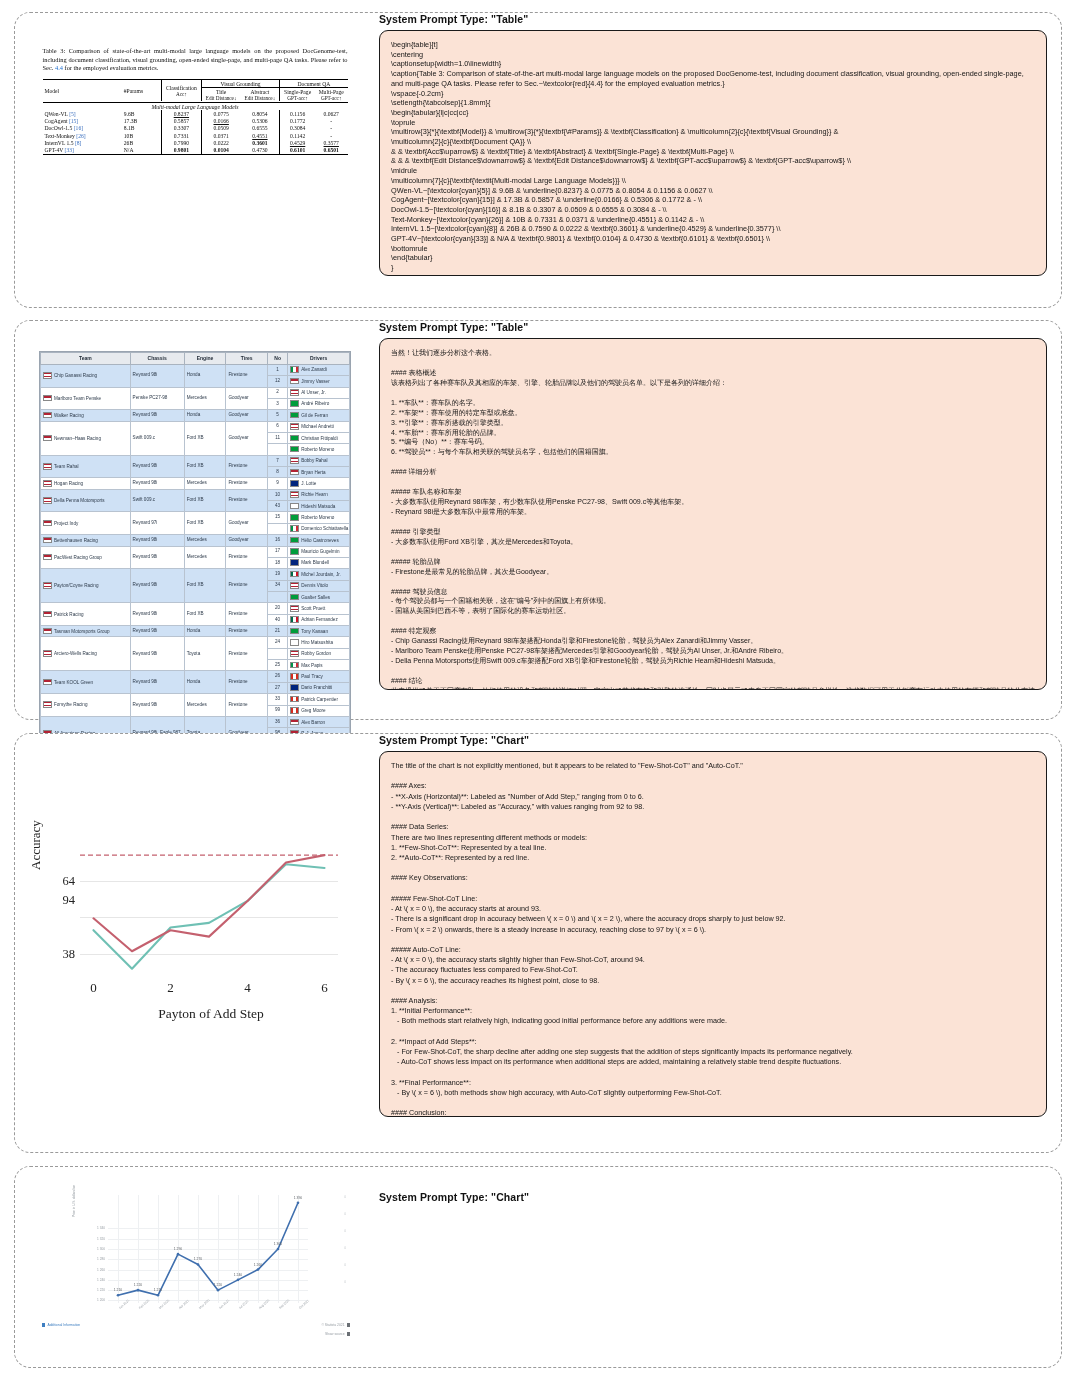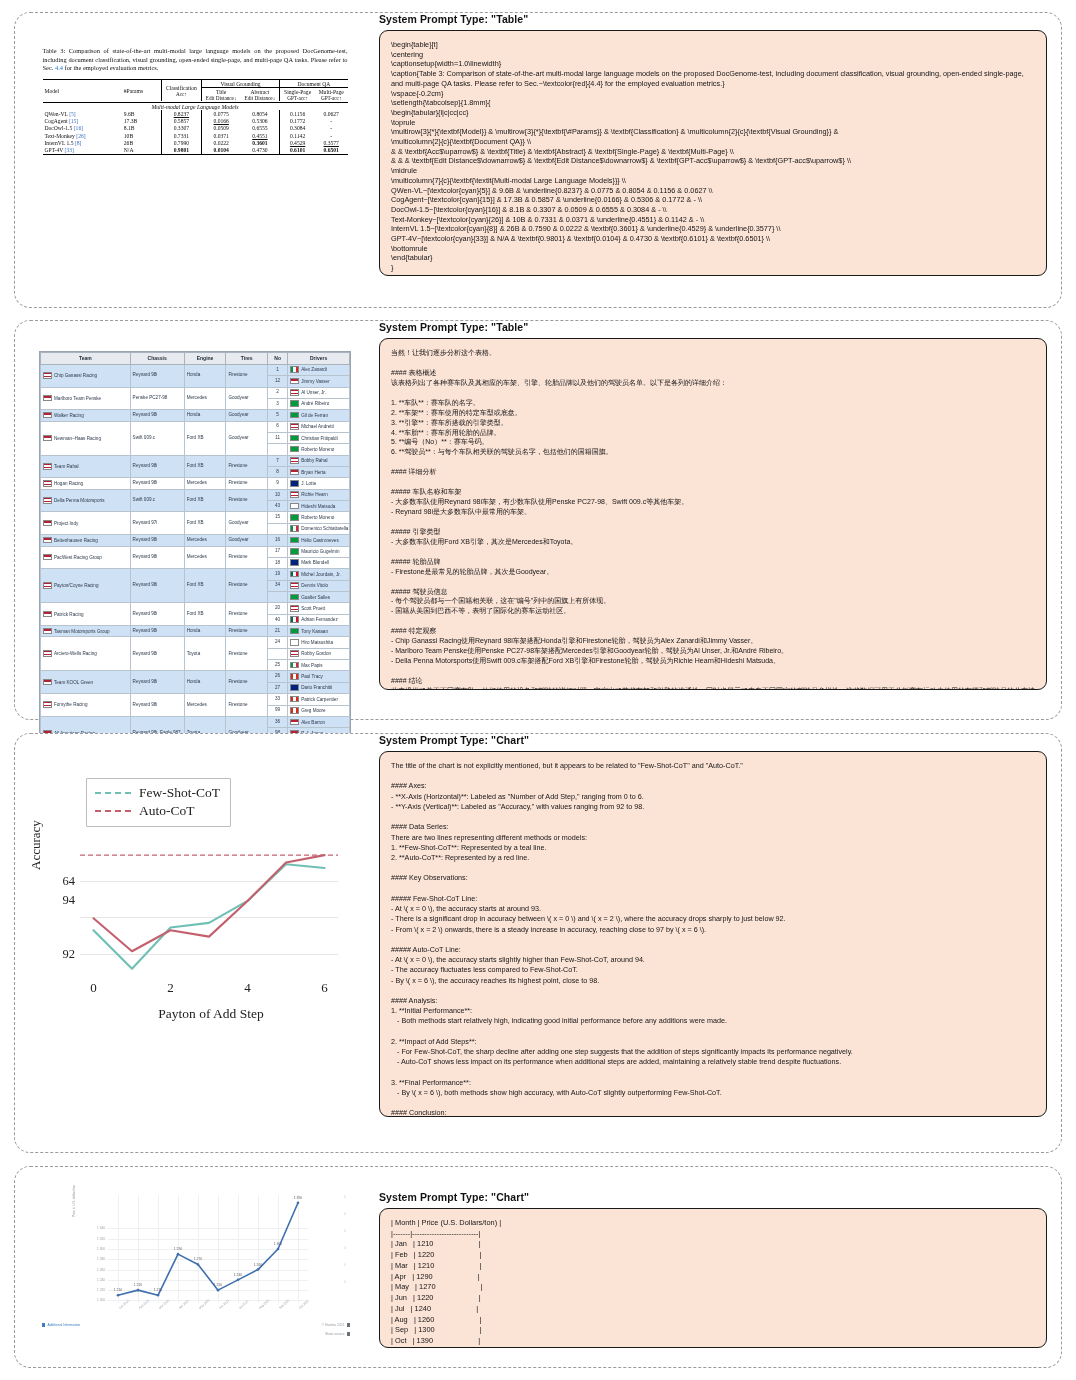--- a/index.html
+++ b/index.html
@@ -627,34 +627,24 @@
 此表提供了关于不同赛车队、他们使用的设备和驾驶的详细对照。它突出了某些车架和引擎的流通性，同时也展示了来自不同国家的驾驶员多样性。这些数据可用于分析赛车运动中使用的车辆和驾驶员的分布情况。</pre>
         </div>
       </div>
     </div>
   </div>
 
   <div class="example" id="ex3">
     <div class="ex-inner">
       <div class="left-col">
         <div class="chart3">
-          <div class="legend3">
-            <div class="lgrow">
-              <span class="lgline dd"></span>
-              <span class="lgtxt">Few-Shot-CoT</span>
-            </div>
-            <div class="lgrow">
-              <span class="lgline dd red"></span>
-              <span class="lgtxt">Auto-CoT</span>
-            </div>
-          </div>
           <div class="ylab3">Accuracy</div>
           <div class="plot3" id="plot3">
               <div class="gl3" style="top: 108.028px;"></div>
-              <div class="ytick3" style="top: 108.028px;">92</div>
+              <div class="ytick3" style="top: 108.028px;">38</div>
               <div class="gl3" style="top: 71.4085px;"></div>
               <div class="ytick3" style="top: 54px;">94</div>
               <div class="gl3" style="top: 34.7887px;"></div>
               <div class="ytick3" style="top: 34.7887px;">64</div>
               <div class="xtick3" style="left: 13.4776px;">0</div>
               <div class="xtick3" style="left: 90.4925px;">2</div>
               <div class="xtick3" style="left: 167.507px;">4</div>
               <div class="xtick3" style="left: 244.522px;">6</div>
               <svg width="258" height="130" style="position: absolute; left: 0px; top: 0px;">
                 <line x1="0" x2="258" y1="9.15492957746477" y2="9.15492957746477" stroke="#c4606e" stroke-width="1.3" stroke-dasharray="5,3"></line>
@@ -787,31 +777,17 @@
         <div class="rtick4" style="top: 14px;">0</div>
             <div class="rtick4" style="top: 31px;">0</div>
             <div class="rtick4" style="top: 48px;">0</div>
             <div class="rtick4" style="top: 65px;">0</div>
             <div class="rtick4" style="top: 82px;">0</div>
             <div class="rtick4" style="top: 99px;">0</div>
           </div>
       </div>
       <div class="right-col">
         <div class="sp-label" style="margin-top:24px">System Prompt Type: "Chart"</div>
-        <div class="resp-box" style="height:140px">
-          <pre class="mono-block" style="font-size:7.4px;line-height:1.45;white-space:pre">| Month | Price (U.S. Dollars/ton) |
-|-------|---------------------------|
-| Jan   | 1210                      |
-| Feb   | 1220                      |
-| Mar   | 1210                      |
-| Apr   | 1290                      |
-| May   | 1270                      |
-| Jun   | 1220                      |
-| Jul   | 1240                      |
-| Aug   | 1260                      |
-| Sep   | 1300                      |
-| Oct   | 1390                      |</pre>
-        </div>
       </div>
     </div>
   </div>
 
 </div>
 
 </body></html>

